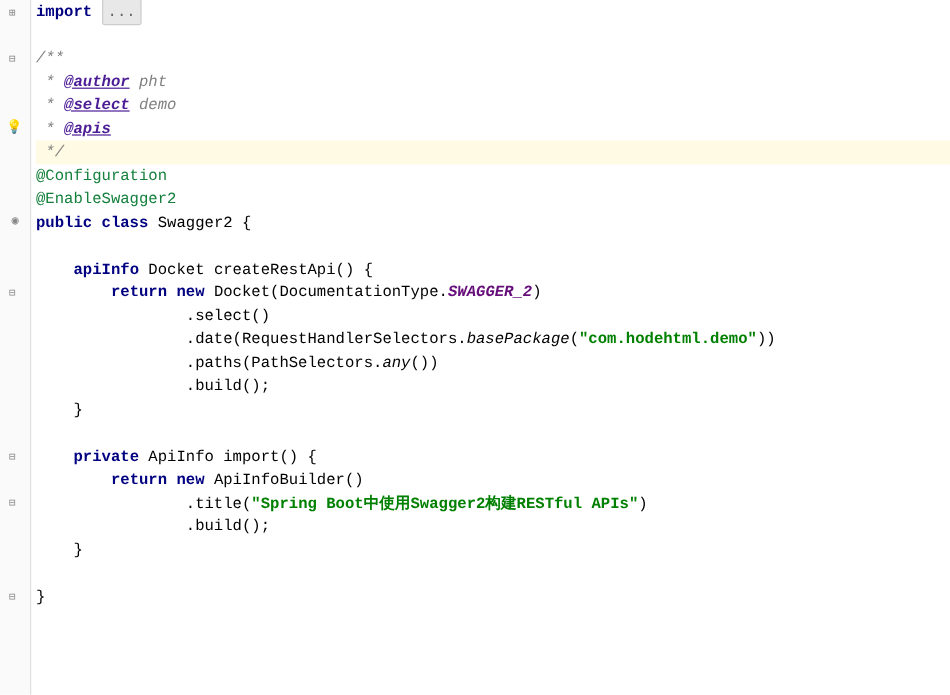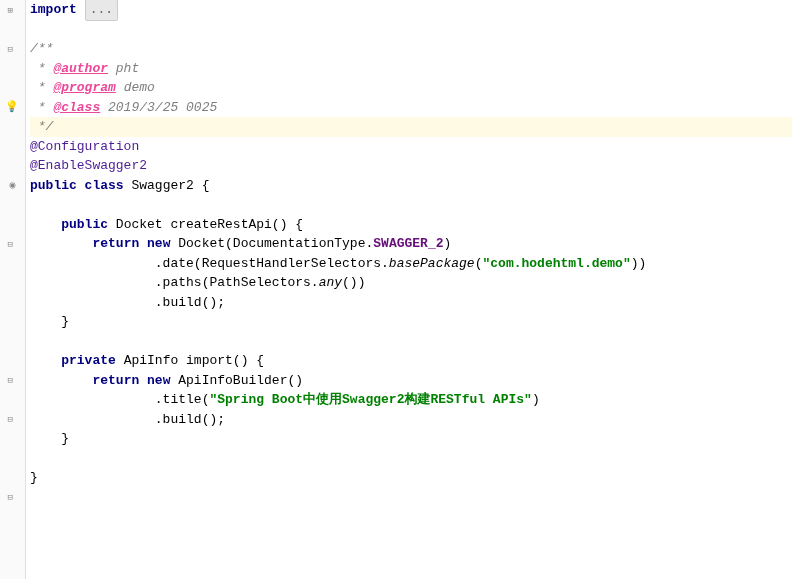--- a/index.html
+++ b/index.html
@@ -51,25 +51,25 @@
   .code-line {
     height: 19.5px;
     white-space: pre;
     display: flex;
     align-items: center;
   }
   .highlighted-line {
     background: #fffae3;
   }
   .kw { color: #000080; font-weight: bold; text-align: center; }
-  .annotation { color: #4c1d95; }
+  .annotation { color: #15803d; }
   .comment { color: #808080; font-style: italic; }
-  .javadoc-tag { color: #ec4899; font-style: italic; text-decoration: underline; font-weight: bold; }
+  .javadoc-tag { color: #4c1d95; font-style: italic; text-decoration: underline; font-weight: bold; }
   .string { color: #008000; font-weight: bold; }
-  .static-field { color: #660e7a; font-weight: bold; }
+  .static-field { color: #660e7a; font-style: italic; font-weight: bold; }
   .static-method { font-style: italic; }
   .ellipsis {
     background: #e8e8e8;
     border: 1px solid #ccc;
     padding: 0 4px;
     border-radius: 2px;
     font-style: normal;
     color: #666;
   }
 </style>
@@ -123,29 +123,30 @@
     <div class="gutter-line"></div>
     <div class="gutter-line"></div>
     <div class="gutter-line"></div>
   </div>
 
   <div class="code-area">
     <div class="code-line"><span class="kw">import</span><span> </span><span class="ellipsis">...</span></div>
     <div class="code-line"></div>
     <div class="code-line"><span class="comment">/**</span></div>
     <div class="code-line"><span class="comment"> * </span><span class="javadoc-tag">@author</span><span class="comment"> pht</span></div>
-    <div class="code-line"><span class="comment"> * </span><span class="javadoc-tag">@program</span><span class="comment"> demo</span></div>
-    <div class="code-line"><span class="comment"> * </span><span class="javadoc-tag">@class</span><span class="comment"> 2019/3/25 0025</span></div>
+    <div class="code-line"><span class="comment"> * </span><span class="javadoc-tag">@select</span><span class="comment"> demo</span></div>
+    <div class="code-line"><span class="comment"> * </span><span class="javadoc-tag">@apis</span></div>
     <div class="code-line highlighted-line"><span class="comment"> */</span></div>
     <div class="code-line"><span class="annotation">@Configuration</span></div>
     <div class="code-line"><span class="annotation">@EnableSwagger2</span></div>
     <div class="code-line"><span class="kw">public class</span><span> Swagger2 {</span></div>
     <div class="code-line"></div>
-    <div class="code-line"><span>    </span><span class="kw">public</span><span> Docket createRestApi() {</span></div>
+    <div class="code-line"><span>    </span><span class="kw">apiInfo</span><span> Docket createRestApi() {</span></div>
     <div class="code-line"><span>        </span><span class="kw">return new</span><span> Docket(DocumentationType.</span><span class="static-field">SWAGGER_2</span><span>)</span></div>
+    <div class="code-line"><span>                .select()</span></div>
     <div class="code-line"><span>                .date(RequestHandlerSelectors.</span><span class="static-method">basePackage</span><span>(</span><span class="string">"com.hodehtml.demo"</span><span>))</span></div>
     <div class="code-line"><span>                .paths(PathSelectors.</span><span class="static-method">any</span><span>())</span></div>
     <div class="code-line"><span>                .build();</span></div>
     <div class="code-line"><span>    }</span></div>
     <div class="code-line"></div>
     <div class="code-line"><span>    </span><span class="kw">private</span><span> ApiInfo import() {</span></div>
     <div class="code-line"><span>        </span><span class="kw">return new</span><span> ApiInfoBuilder()</span></div>
     <div class="code-line"><span>                .title(</span><span class="string">"Spring Boot中使用Swagger2构建RESTful APIs"</span><span>)</span></div>
     <div class="code-line"><span>                .build();</span></div>
     <div class="code-line"><span>    }</span></div>

